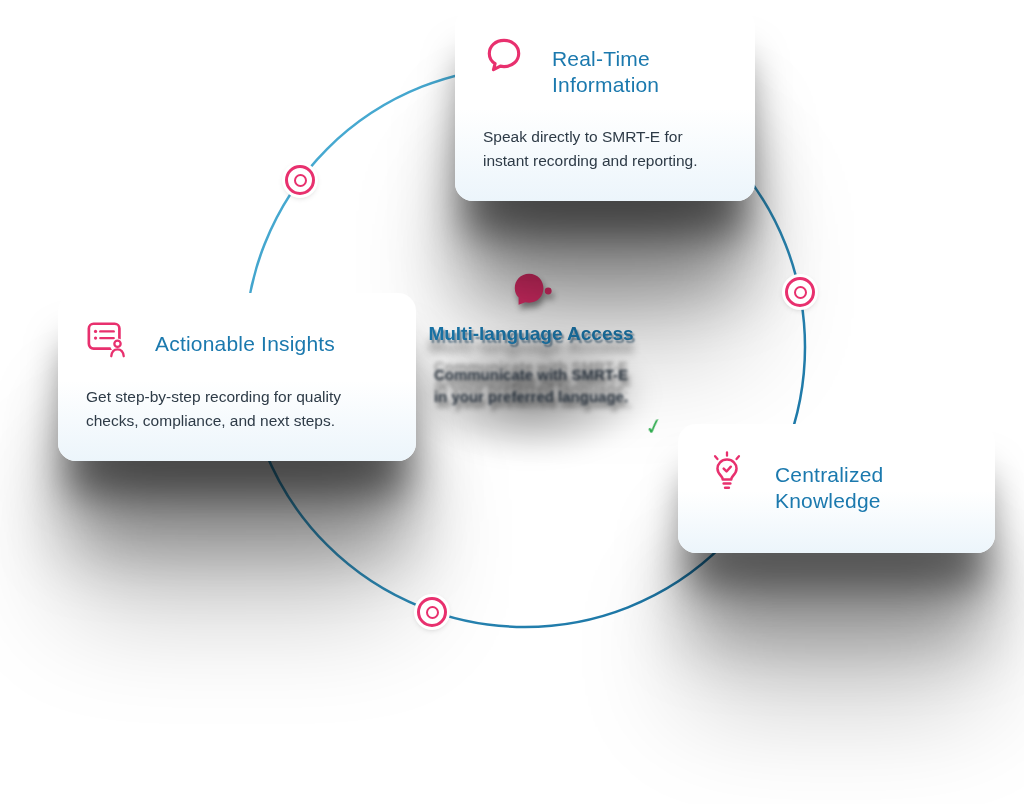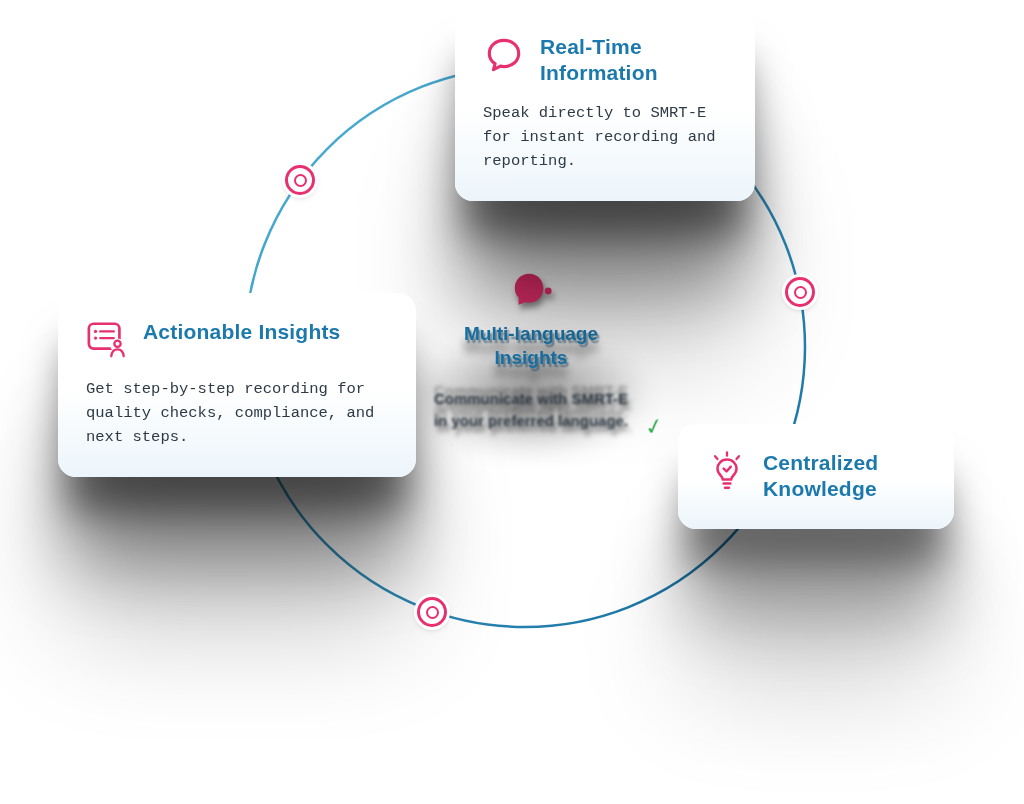--- a/index.html
+++ b/index.html
@@ -51,50 +51,49 @@
     background: linear-gradient(180deg, #ffffff 52%, #ecf5fb 100%);
     padding: 26px 28px 28px 28px;
     box-sizing: border-box;
     box-shadow:
       0 42px 38px -8px rgba(0,0,0,0.50),
       0 95px 70px -10px rgba(0,0,0,0.38),
       0 160px 115px -12px rgba(0,0,0,0.22);
   }
   .card1 { left: 455px; top: 8px;   width: 300px; }
   .card2 { left: 58px;  top: 293px; width: 358px; }
-  .card3 { left: 678px; top: 424px; width: 276px; }
+  .card3 { left: 678px; top: 424px; width: 317px; }
   .card-head {
     display: flex;
     align-items: flex-start;
     gap: 15px;
   }
   .card-icon {
     flex: 0 0 auto;
     width: 42px;
     height: 42px;
     display: inline-flex;
     align-items: center;
     justify-content: center;
   }
   .card-icon svg { width: 100%; height: 100%; }
   .card-title {
-    margin: 0;
+    margin: 12px;
     font-size: 21px;
     line-height: 1.22;
-    font-weight: 700;
+    font-weight: 400;
     color: #1b79ae;
     letter-spacing: 0.2px;
   }
   .card-body {
     margin: 16px 0 0 0;
     font-size: 15.5px;
     line-height: 1.55;
     font-weight: 500;
     color: #2e3b47;
-    font-family: Liberation Mono, monospace;
   }
   
   .center {
     position: absolute;
     left: 425px;
     top: 270px;
     width: 212px;
     z-index: 2;
     text-align: center;
   }
@@ -220,19 +219,19 @@
     </div>
   </section>
 
   <div class="center">
     <span class="center-icon">
       <svg viewBox="0 0 48 44">
         <path d="M22 4 C13 4 7 11 7 19 C7 23 8.6 26.4 11 28.8 L11 36.5 L18 33.8 C19.3 34.1 20.6 34.3 22 34.3 C31 34.3 37 27.3 37 19.2 C37 11 31 4 22 4 Z" fill="#e8306e"></path>
         <circle cx="42" cy="22" r="3.6" fill="#e8306e"></circle>
       </svg>
     </span>
-    <div class="center-title">Multi-language Insights</div>
+    <div class="center-title">Multi-language Access</div>
     <div class="center-sub">Communicate with SMRT-E in your preferred language.</div>
   </div>
 
   <div class="green-mark">✓</div>
 
 </div>
 
 </body></html>

